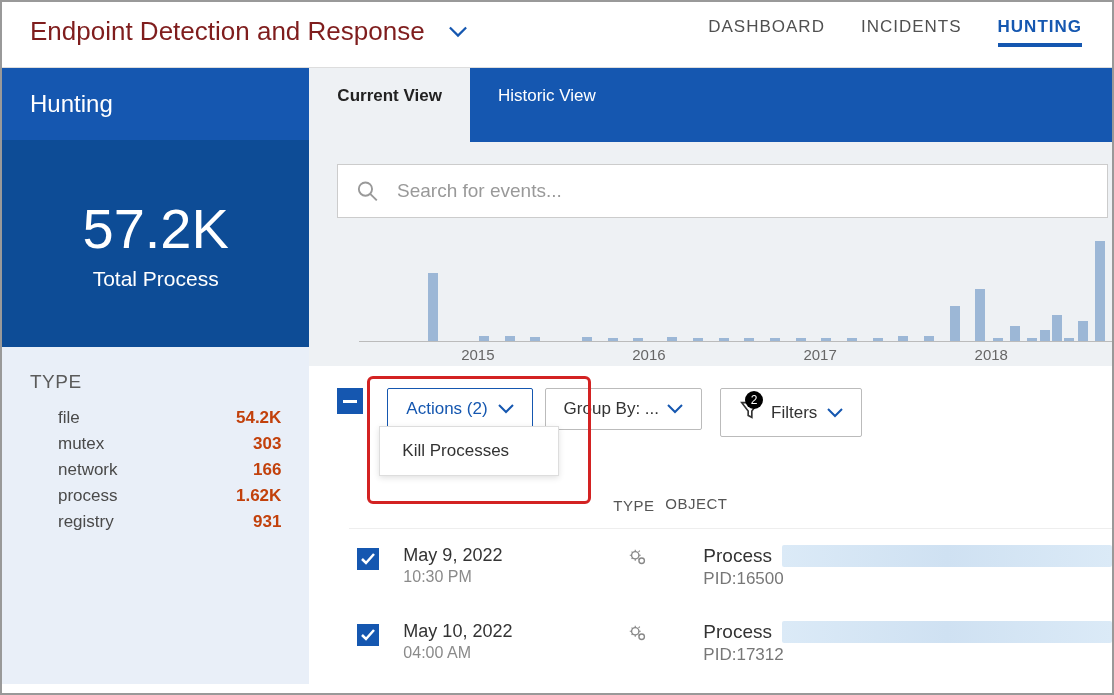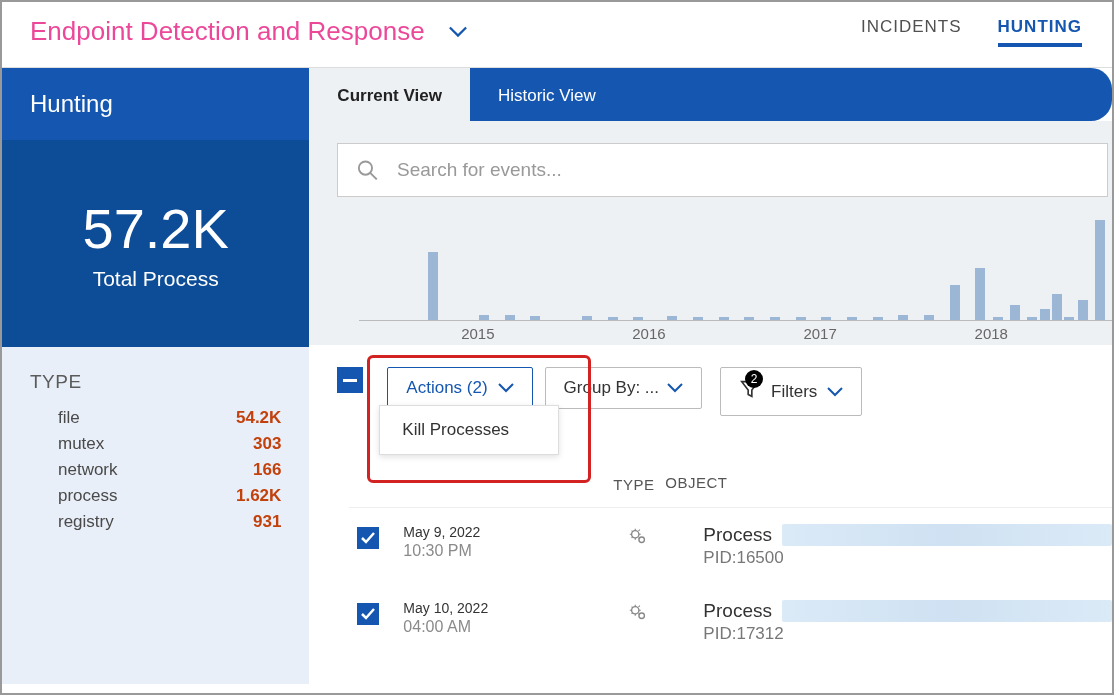--- a/index.html
+++ b/index.html
@@ -1,21 +1,21 @@
 <!DOCTYPE html>
 <html><head>
 <meta charset="utf-8">
 <style>
 * { box-sizing: border-box; margin: 0; padding: 0; }
 body { font-family: -apple-system, BlinkMacSystemFont, "Segoe UI", Arial, sans-serif; width: 1114px; height: 695px; overflow: hidden; background: #fff; border: 2px solid #999; position: relative; }
 
 
 .top-header { display: flex; align-items: center; justify-content: space-between; padding: 14px 30px 20px 28px; background: #fff; border-bottom: 1px solid #ddd; }
 .top-title { display: flex; align-items: center; gap: 24px; }
-.top-title h1 { font-size: 26px; font-weight: 400; color: #ec4899; }
+.top-title h1 { font-size: 26px; font-weight: 400; color: #7f1d1d; }
 .chevron-down { width: 18px; height: 12px; }
 .top-nav { display: flex; gap: 36px; }
 .top-nav a { text-decoration: none; color: #505050; font-size: 17px; letter-spacing: 1px; padding-bottom: 6px; }
 .top-nav a.active { color: #1557b0; font-weight: 700; border-bottom: 4px solid #1557b0; }
 
 
 .layout { display: flex; height: calc(100% - 75px); }
 .sidebar { width: 309px; background: #e9eff8; display: flex; flex-direction: column; }
 .sidebar-header { background: #1557b0; color: #fff; padding: 22px 28px; }
 .sidebar-header h2 { font-size: 24px; font-weight: 400; }
@@ -27,21 +27,21 @@
 .facet-group { margin-bottom: 28px; }
 .facet-title { font-size: 19px; letter-spacing: 0.5px; color: #5b5b5b; margin-bottom: 12px; }
 .facet-row { display: flex; justify-content: space-between; padding: 3px 0; font-size: 17px; margin-left: 28px; }
 .facet-row .label { color: #4a4a4a; }
 .facet-row .value { font-weight: 700; color: #c2410c; }
 
 
 .content { flex: 1; display: flex; flex-direction: column; }
 
 
-.tabs-bar { background: #1557b0; display: flex; height: 53px; border-radius: 21px; }
+.tabs-bar { background: #1557b0; display: flex; height: 74px; }
 .tab { padding: 18px 28px; font-size: 17px; color: #fff; cursor: pointer; }
 .tab.active { background: #eef1f4; color: #222; font-weight: 700; }
 
 
 .search-zone { background: #eef1f4; padding: 22px 0 0 28px; }
 .search-box { display: flex; align-items: center; background: #fff; border: 1px solid #ccc; padding: 14px 18px; gap: 18px; width: calc(100% - 4px); }
 .search-box input { border: none; outline: none; font-size: 19px; width: 100%; color: #333; }
 .search-box input::placeholder { color: #999; }
 
 
@@ -69,40 +69,41 @@
 .table { background: #fff; padding: 58px 0 0 40px; }
 .thead { display: flex; gap: 0; color: #555; font-size: 15px; letter-spacing: 0.5px; padding-bottom: 14px; border-bottom: 1px solid #eee; }
 .thead .col-time { width: 230px; margin-left: 60px; }
 .thead .col-type { width: 64px; }
 .thead .col-object { flex: 1; }
 
 .trow { display: flex; align-items: flex-start; padding: 16px 0; gap: 24px; }
 .checkbox { width: 22px; height: 22px; background: #1557b0; display: flex; align-items: center; justify-content: center; margin-top: 3px; margin-left: 8px; }
 .checkbox svg { stroke: #fff; }
 .col-time { width: 200px; }
-.col-time .date { font-size: 14px; color: #333; }
+.col-time .date { font-size: 18px; color: #333; }
 .col-time .time { font-size: 16px; color: #8a8a8a; margin-top: 2px; }
 .col-type { width: 52px; padding-top: 2px; }
 .col-object { flex: 1; }
 .col-object .name { font-size: 19px; color: #333; display: flex; align-items: center; gap: 10px; }
 .col-object .redacted { display: inline-block; width: 330px; height: 22px; background: linear-gradient(90deg, #dbeaf7, #cfe1f2, #dbeaf7); border-radius: 2px; }
 .col-object .pid { font-size: 17px; color: #777; margin-top: 2px; }
 
 </style>
 </head>
 <body>
 
 <div class="top-header">
   <div class="top-title">
     <h1>Endpoint Detection and Response</h1>
     <svg class="chevron-down" viewBox="0 0 20 12">
         <path d="M1 1 L10 10 L19 1" stroke="#1557b0" stroke-width="2.5" fill="none"></path>
       </svg>
   </div>
   <div class="top-nav">
+    <a>DASHBOARD</a>
     <a>INCIDENTS</a>
     <a class="active">HUNTING</a>
   </div>
 </div>
 
 <div class="layout">
 
   <div class="sidebar">
     <div class="sidebar-header">
       <h2>Hunting</h2>

